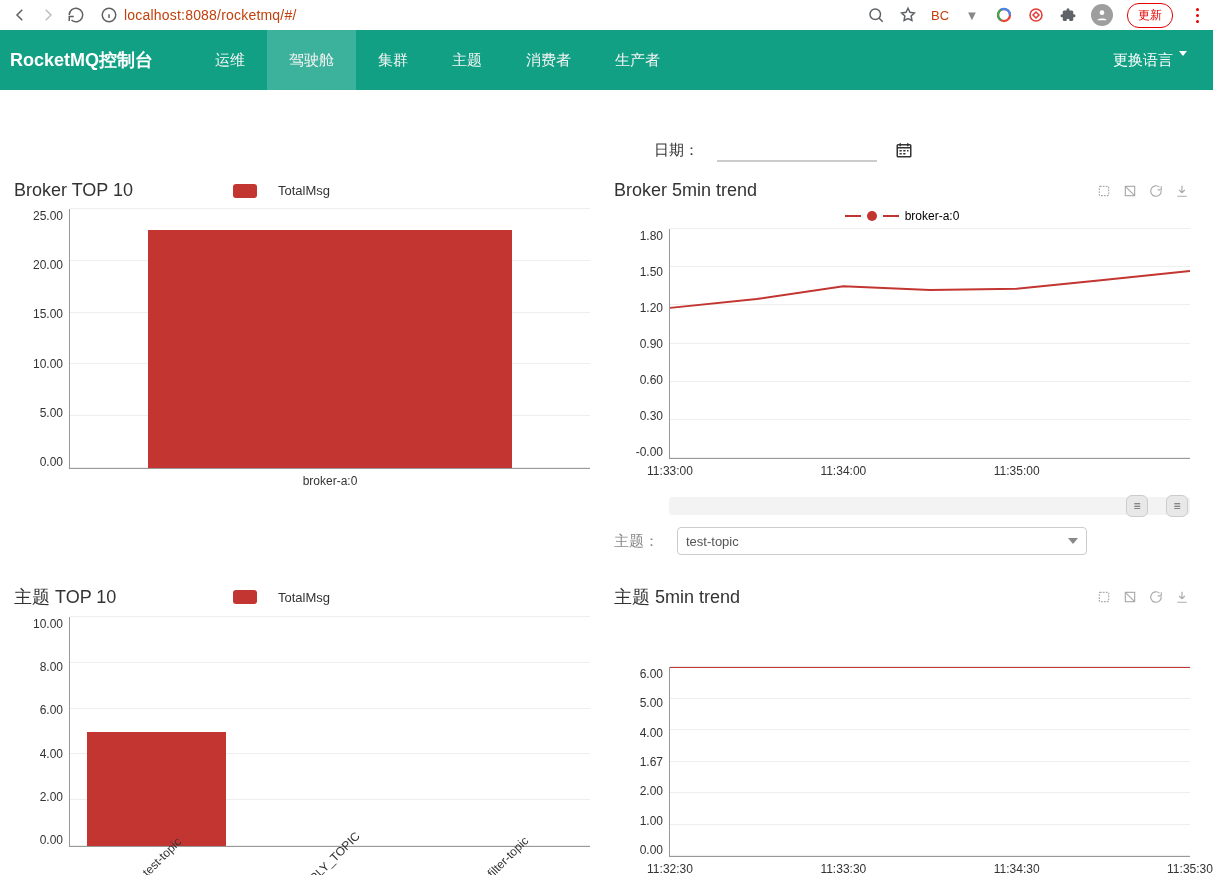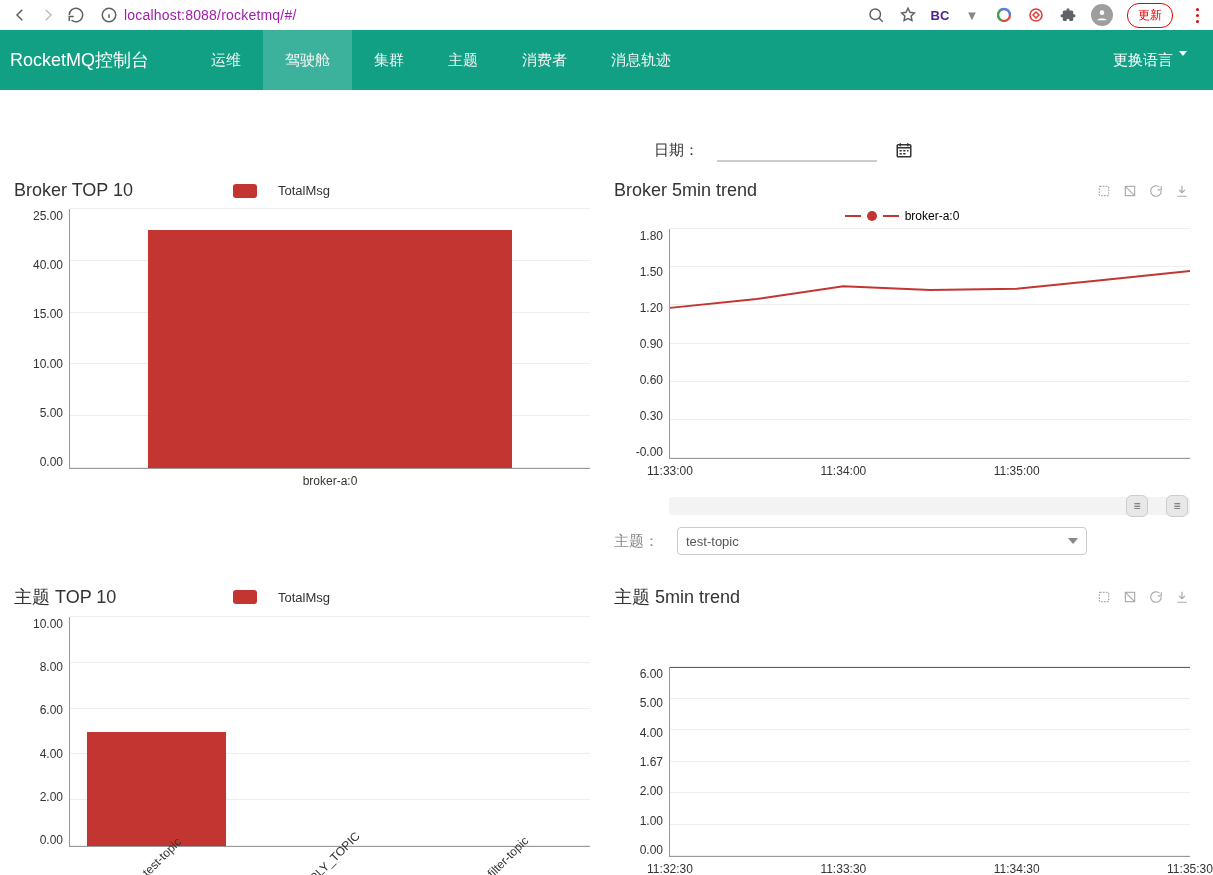--- a/index.html
+++ b/index.html
@@ -4,31 +4,31 @@
 <style>
 * { box-sizing: border-box; margin: 0; padding: 0; }
 body { font-family: "Microsoft YaHei", Arial, sans-serif; width: 1213px; background: #fff; }
 
 
 .browser-bar { display: flex; align-items: center; height: 30px; padding: 0 6px; background: #fff; }
 .nav-btn { width: 28px; height: 28px; display: flex; align-items: center; justify-content: center; color: #606060; cursor: pointer; }
 .nav-btn svg { width: 18px; height: 18px; }
 .url-bar { flex: 1; display: flex; align-items: center; margin-left: 10px; height: 27px; background: #fff; }
 .url-bar .info-icon { width: 18px; height: 18px; color: #606060; margin-right: 6px; }
-.url-text { font-size: 14px; color: #a21caf; letter-spacing: .2px; }
+.url-text { font-size: 14px; color: #c2410c; letter-spacing: .2px; }
 .ext-icons { display: flex; align-items: center; gap: 14px; margin-left: 20px; }
 .ext-icon { width: 18px; height: 18px; display: flex; align-items: center; justify-content: center; color: #5f6368; font-size: 13px; }
 .avatar { width: 22px; height: 22px; border-radius: 50%; background: #9e9e9e; display: flex; align-items: center; justify-content: center; }
 .update-btn { border: 1px solid #e60000; color: #e60000; font-size: 12px; padding: 3px 10px; border-radius: 12px; background: #fff; cursor: pointer; }
 .menu-dots { width: 20px; display: flex; flex-direction: column; align-items: center; gap: 3px; cursor: pointer; }
 .menu-dots span { width: 3px; height: 3px; background: #e60000; border-radius: 50%; }
 
 
 .app-nav { height: 60px; background: #12a085; display: flex; align-items: center; color: #fff; padding-left: 10px; }
-.brand { font-size: 18px; font-weight: 400; margin-right: 40px; }
+.brand { font-size: 18px; font-weight: 700; margin-right: 40px; }
 .nav-items { display: flex; height: 100%; flex: 1; }
 .nav-item { display: flex; align-items: center; padding: 0 22px; font-size: 15px; color: #f5f5f5; cursor: pointer; }
 .nav-item.active { background: rgba(255,255,255,.18); }
 .lang-switch { margin-left: auto; padding: 0 26px; font-size: 15px; display: flex; align-items: flex-start; gap: 6px; cursor: pointer; }
 .caret-down { width: 0; height: 0; border-left: 4px solid transparent; border-right: 4px solid transparent; border-top: 5px solid #fff; }
 
 
 .content { padding: 0 0 10px 0; }
 .top-row { display: flex; justify-content: flex-end; align-items: center; padding: 48px 20px 18px 0; gap: 18px; }
 .date-label { font-size: 15px; color: #333; }
@@ -100,21 +100,21 @@
         <svg viewBox="0 0 24 24" fill="none" stroke="currentColor" stroke-width="2">
           <circle cx="11" cy="11" r="7"></circle>
           <path d="M21 21l-5-5"></path>
         </svg>
       </span>
     <span class="ext-icon">
         <svg viewBox="0 0 24 24" fill="none" stroke="currentColor" stroke-width="2">
           <path d="M12 3l2.6 5.3 5.9.9-4.3 4.1 1 5.9L12 16.9 6.8 19.2l1-5.9L3.5 9.2l5.9-.9z"></path>
         </svg>
       </span>
-    <span class="ext-icon" style="font-weight:700;color:#4c1d95">BC</span>
+    <span class="ext-icon" style="font-weight:400;color:#c2410c">BC</span>
     <span class="ext-icon" style="color:#888">▼</span>
     <span class="ext-icon">
         <svg viewBox="0 0 24 24">
           <circle cx="12" cy="12" r="8" fill="none" stroke="#ea4335" stroke-width="3"></circle>
           <circle cx="12" cy="12" r="8" fill="none" stroke="#34a853" stroke-width="3" stroke-dasharray="17 34" transform="rotate(120 12 12)"></circle>
           <circle cx="12" cy="12" r="8" fill="none" stroke="#4285f4" stroke-width="3" stroke-dasharray="17 34" transform="rotate(240 12 12)"></circle>
         </svg>
       </span>
     <span class="ext-icon">
         <svg viewBox="0 0 24 24" fill="none" stroke="#e53935" stroke-width="2">
@@ -143,21 +143,21 @@
 </div>
 
 <div class="app-nav">
   <div class="brand">RocketMQ控制台</div>
   <div class="nav-items" id="nav-items">
       <div class="nav-item">运维</div>
       <div class="nav-item active">驾驶舱</div>
       <div class="nav-item">集群</div>
       <div class="nav-item">主题</div>
       <div class="nav-item">消费者</div>
-      <div class="nav-item">消息轨迹</div>
+      <div class="nav-item">生产者</div>
     </div>
   <div class="lang-switch">
     <span>更换语言</span>
     <span class="caret-down"></span>
   </div>
 </div>
 
 <div class="content">
   <div class="top-row" style="margin-right:280px">
     <span class="date-label">日期：</span>
@@ -179,21 +179,21 @@
       <div class="panel-header">
         <div class="panel-title">Broker TOP 10</div>
         <div class="legend">
           <span class="swatch"></span>
           <span>TotalMsg</span>
         </div>
       </div>
       <div class="chart">
         <div class="y-axis">
             <div>25.00</div>
-            <div>40.00</div>
+            <div>20.00</div>
             <div>15.00</div>
             <div>10.00</div>
             <div>5.00</div>
             <div>0.00</div>
           </div>
           <div class="plot">
             <div class="gridline" style="bottom: 100%;"></div>
             <div class="gridline" style="bottom: 80%;"></div>
             <div class="gridline" style="bottom: 60%;"></div>
             <div class="gridline" style="bottom: 40%;"></div>

